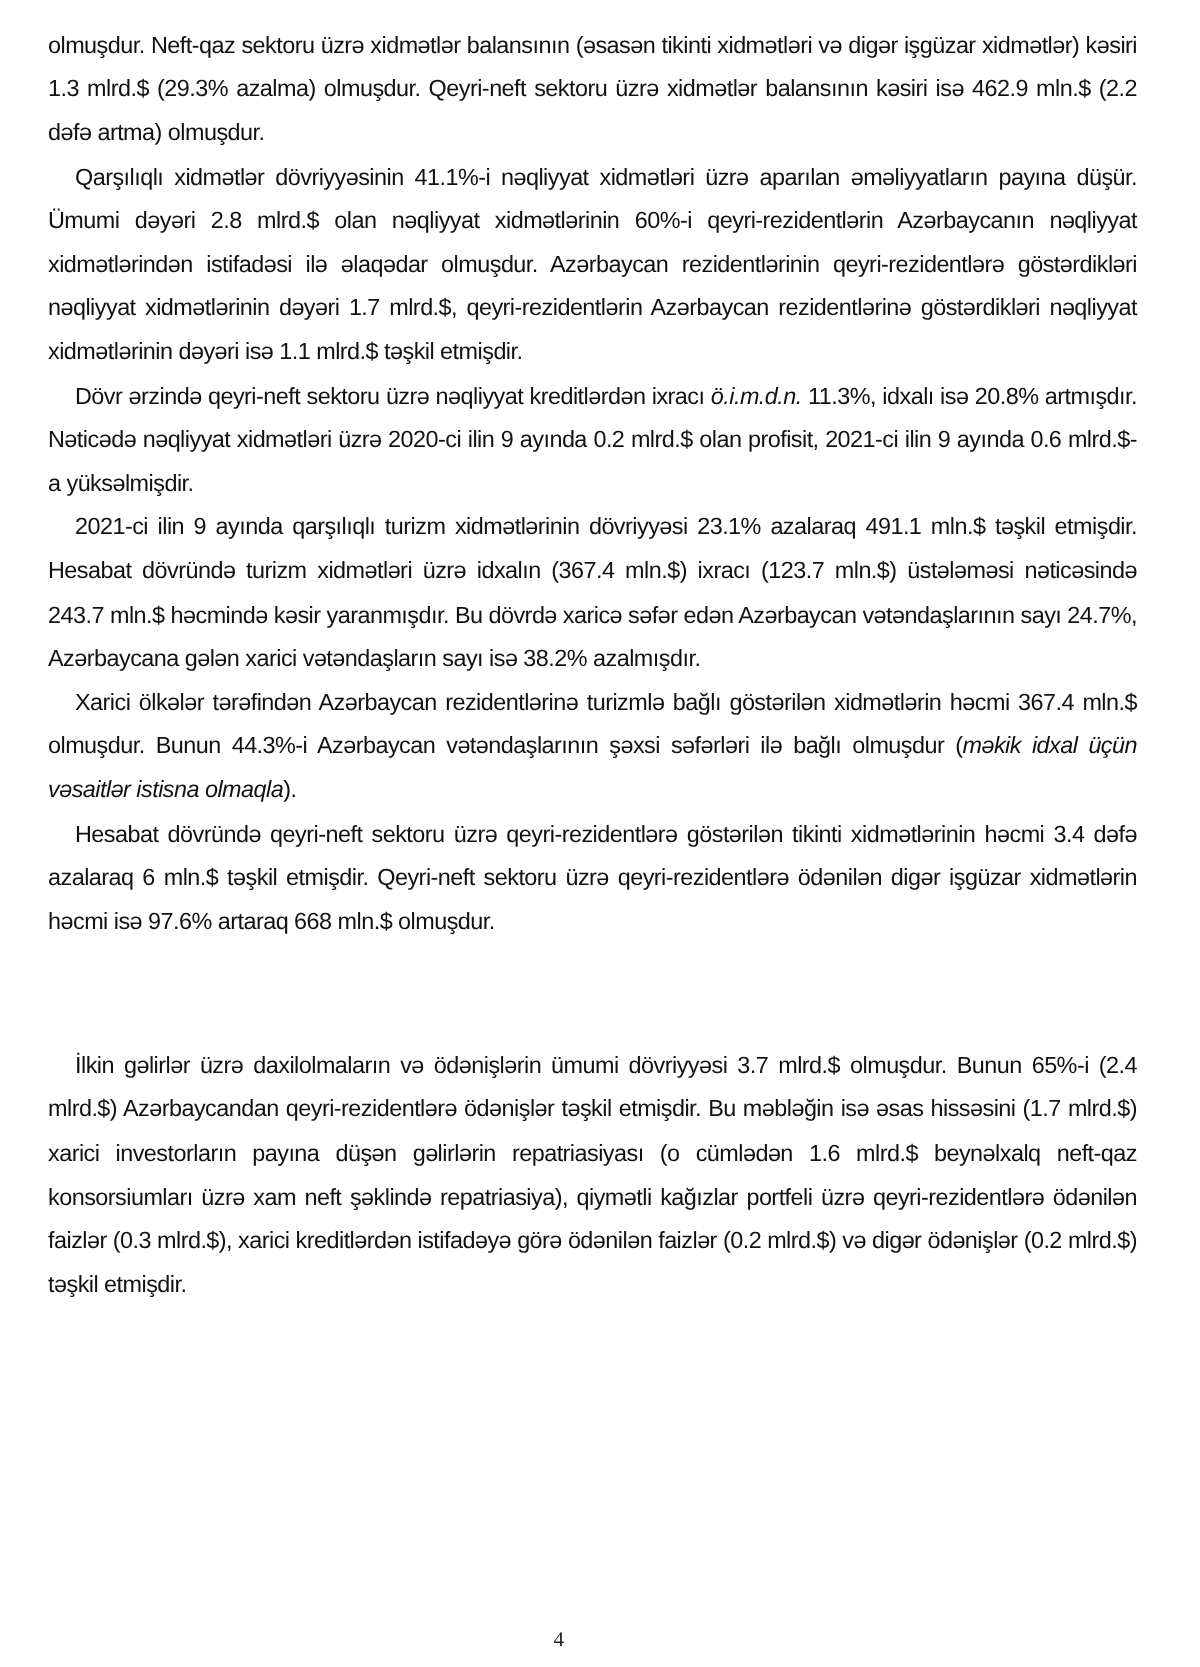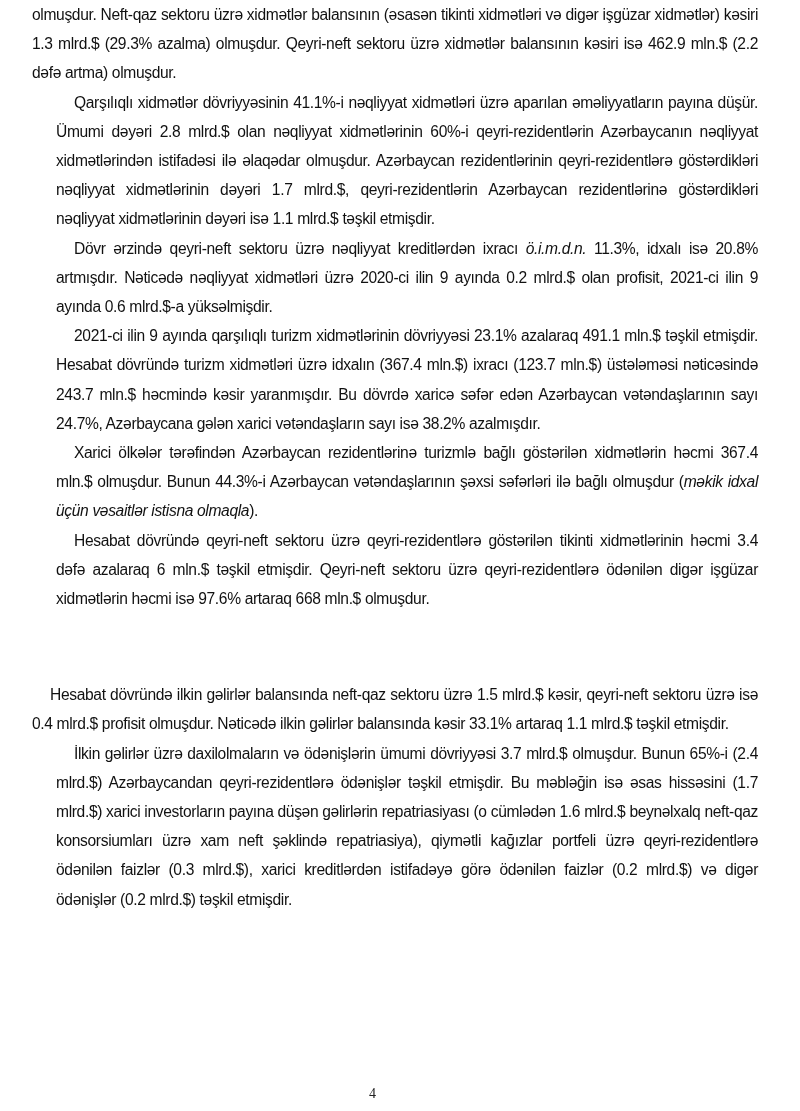--- a/index.html
+++ b/index.html
@@ -1,25 +1,25 @@
 <!DOCTYPE html>
 <html><head>
 <meta charset="utf-8">
 <style>
   html, body { margin: 0; padding: 0; background: #ffffff; }
   body { width: 800px; height: 1111px; position: relative; overflow: hidden; }
   .page {
-    position: absolute; left: 32px; top: 0; width: 726px;
+    position: absolute; left: 32px; top: 16px; width: 726px;
     font-family: "Liberation Sans", sans-serif;
     font-size: 15.6px; line-height: 29.2px; color: #111;
     letter-spacing: -0.35px;
   }
   .page p { margin: 0 0 0 0; text-align: justify; text-indent: 0; }
   .page p.indent { text-indent: 18px; }
-  .page p + p { margin-top: 0; margin-left: 24px; }
+  .page p + p { margin-top: 0; }
   .heading {
     font-weight: bold; font-style: italic;
     margin: 0; padding-left: 18px;
   }
   .gap-before-heading { height: 57px; }
   .gap-after-heading { height: 10px; }
   .page-number {
     position: absolute; left: 0; width: 745px; top: 1086px; text-align: center;
     font-family: "Liberation Serif", serif; font-size: 14px; color: #222;
   }
@@ -31,17 +31,16 @@
   <p>olmuşdur. Neft-qaz sektoru üzrə xidmətlər balansının (əsasən tikinti xidmətləri və digər işgüzar xidmətlər) kəsiri 1.3 mlrd.$ (29.3% azalma) olmuşdur. Qeyri-neft sektoru üzrə xidmətlər balansının kəsiri isə 462.9 mln.$ (2.2 dəfə artma) olmuşdur.</p>
   <p class="indent">Qarşılıqlı xidmətlər dövriyyəsinin 41.1%-i nəqliyyat xidmətləri üzrə aparılan əməliyyatların payına düşür. Ümumi dəyəri 2.8 mlrd.$ olan nəqliyyat xidmətlərinin 60%-i qeyri-rezidentlərin Azərbaycanın nəqliyyat xidmətlərindən istifadəsi ilə əlaqədar olmuşdur. Azərbaycan rezidentlərinin qeyri-rezidentlərə göstərdikləri nəqliyyat xidmətlərinin dəyəri 1.7 mlrd.$, qeyri-rezidentlərin Azərbaycan rezidentlərinə göstərdikləri nəqliyyat xidmətlərinin dəyəri isə 1.1 mlrd.$ təşkil etmişdir.</p>
   <p class="indent"><span>Dövr ərzində qeyri-neft sektoru üzrə nəqliyyat kreditlərdən ixracı </span><i>ö.i.m.d.n.</i><span> 11.3%, idxalı isə 20.8% artmışdır. Nəticədə nəqliyyat xidmətləri üzrə 2020-ci ilin 9 ayında 0.2 mlrd.$ olan profisit, 2021-ci ilin 9 ayında 0.6 mlrd.$-a yüksəlmişdir.</span></p>
   <p class="indent">2021-ci ilin 9 ayında qarşılıqlı turizm xidmətlərinin dövriyyəsi 23.1% azalaraq 491.1 mln.$ təşkil etmişdir. Hesabat dövründə turizm xidmətləri üzrə idxalın (367.4 mln.$) ixracı (123.7 mln.$) üstələməsi nəticəsində 243.7 mln.$ həcmində kəsir yaranmışdır. Bu dövrdə xaricə səfər edən Azərbaycan vətəndaşlarının sayı 24.7%, Azərbaycana gələn xarici vətəndaşların sayı isə 38.2% azalmışdır.</p>
   <p class="indent"><span>Xarici ölkələr tərəfindən Azərbaycan rezidentlərinə turizmlə bağlı göstərilən xidmətlərin həcmi 367.4 mln.$ olmuşdur. Bunun 44.3%-i Azərbaycan vətəndaşlarının şəxsi səfərləri ilə bağlı olmuşdur (</span><i>məkik idxal üçün vəsaitlər istisna olmaqla</i><span>).</span></p>
   <p class="indent">Hesabat dövründə qeyri-neft sektoru üzrə qeyri-rezidentlərə göstərilən tikinti xidmətlərinin həcmi 3.4 dəfə azalaraq 6 mln.$ təşkil etmişdir. Qeyri-neft sektoru üzrə qeyri-rezidentlərə ödənilən digər işgüzar xidmətlərin həcmi isə 97.6% artaraq 668 mln.$ olmuşdur.</p>
 
   <div class="gap-before-heading"></div>
   <div class="gap-after-heading"></div>
 
-  <p class="indent">Hesabat dövründə ilkin gəlirlər balansında neft-qaz sektoru üzrə 1.5 mlrd.$ kəsir, qeyri-neft sektoru üzrə isə 0.4 mlrd.$ profisit olmuşdur. Nəticədə ilkin gəlirlər balansında kəsir 33.1% artaraq 1.1 mlrd.$ təşkil etmişdir.</p>
   <p class="indent">İlkin gəlirlər üzrə daxilolmaların və ödənişlərin ümumi dövriyyəsi 3.7 mlrd.$ olmuşdur. Bunun 65%-i (2.4 mlrd.$) Azərbaycandan qeyri-rezidentlərə ödənişlər təşkil etmişdir. Bu məbləğin isə əsas hissəsini (1.7 mlrd.$) xarici investorların payına düşən gəlirlərin repatriasiyası (o cümlədən 1.6 mlrd.$ beynəlxalq neft-qaz konsorsiumları üzrə xam neft şəklində repatriasiya), qiymətli kağızlar portfeli üzrə qeyri-rezidentlərə ödənilən faizlər (0.3 mlrd.$), xarici kreditlərdən istifadəyə görə ödənilən faizlər (0.2 mlrd.$) və digər ödənişlər (0.2 mlrd.$) təşkil etmişdir.</p>
 </div>
 
 <div class="page-number">4</div>
 
 </body></html>

